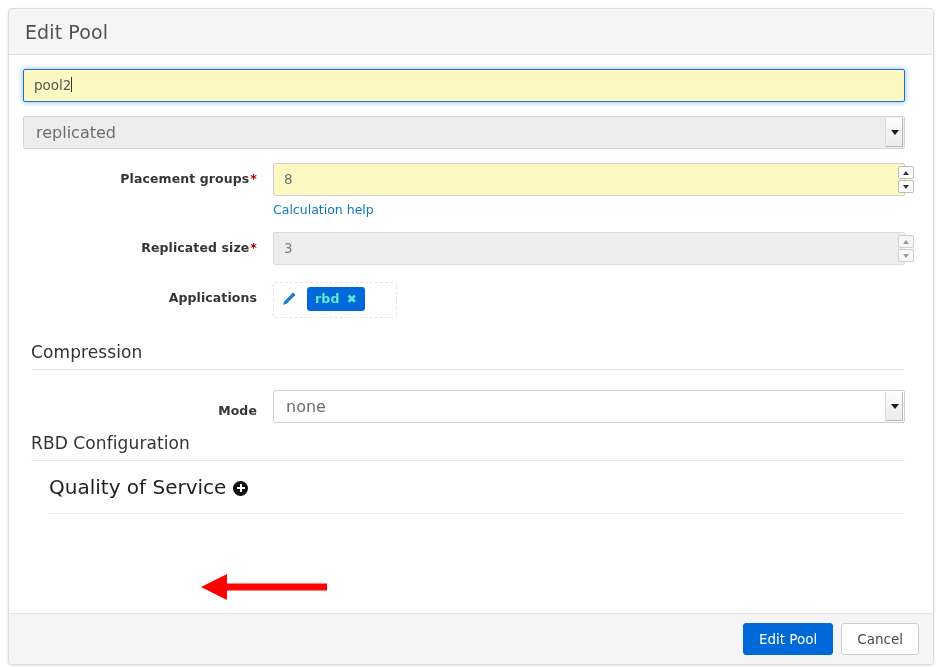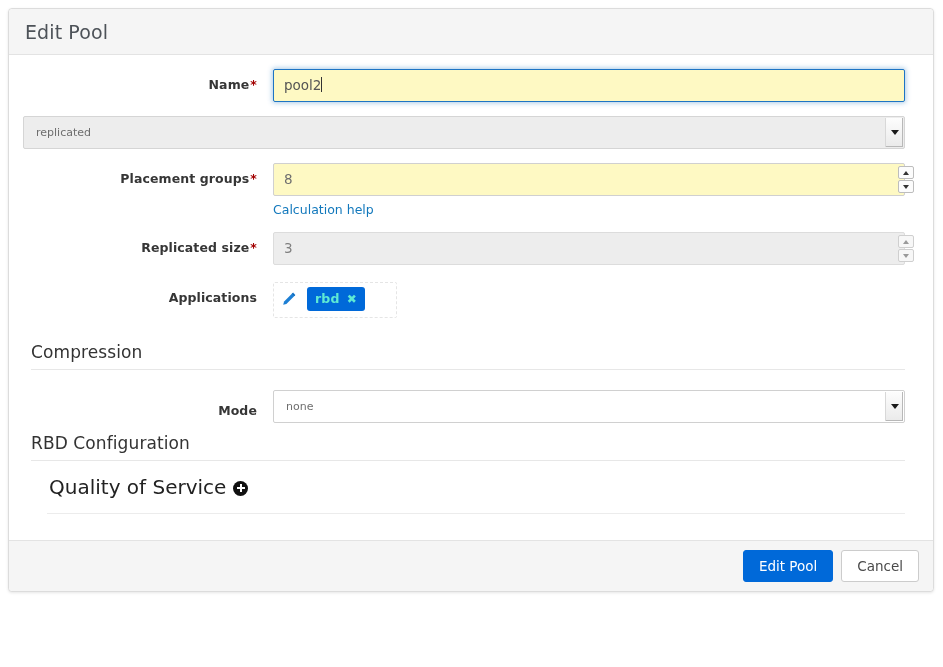--- a/index.html
+++ b/index.html
@@ -10,21 +10,21 @@
     background: #ffffff;
     font-family: "DejaVu Sans", "Liberation Sans", sans-serif;
     overflow: hidden;
   }
 
   .modal {
     position: absolute;
     left: 8px;
     top: 8px;
     width: 926px;
-    height: 584px;
+    height: 657px;
     box-sizing: border-box;
     background: #ffffff;
     border: 1px solid #dcdcdc;
     border-radius: 4px;
     box-shadow: 0 1px 3px rgba(0,0,0,0.10);
     display: flex;
     flex-direction: column;
   }
 
   
@@ -132,21 +132,21 @@
   }
   .select-box.disabled {
     background: #ededed;
     border-color: #d5d5d5;
   }
   .select-value {
     position: absolute;
     left: 12px;
     top: 0;
     line-height: 31px;
-    font-size: 11px;
+    font-size: 16px;
     color: #6e6e6e;
   }
   .select-arrow-btn {
     position: absolute;
     right: 1px;
     top: 1px;
     bottom: 1px;
     width: 17px;
     background: linear-gradient(to bottom,#fdfdfd,#eaeaea);
     border-left: 1px solid #d8d8d8;
@@ -339,23 +339,20 @@
 
 <div class="modal">
 
   <div class="modal-header">
     <span class="modal-title">Edit Pool</span>
   </div>
 
   <div class="modal-body">
 
     <div class="form-row">
-      <div class="form-label">
-        <span>Name</span><span class="req">*</span>
-      </div>
       <div class="form-control-wrap">
         <div class="input-box focused">
           <span class="caret-text">pool2</span><span class="caret-bar"></span>
         </div>
       </div>
     </div>
 
     <div class="form-row">
       <div class="form-control-wrap">
         <div class="select-box disabled">

